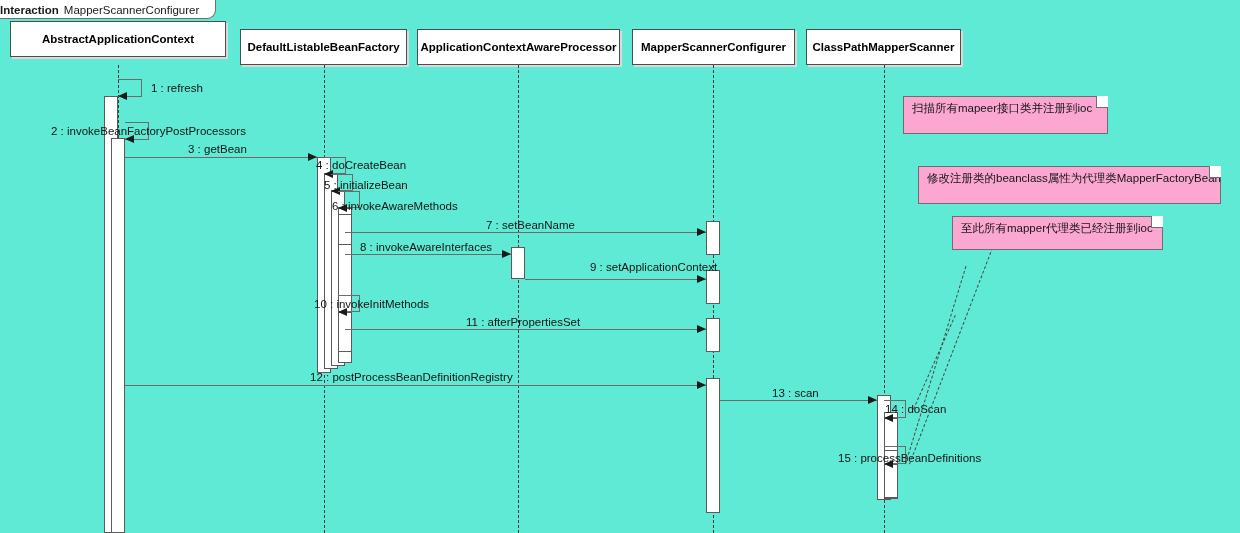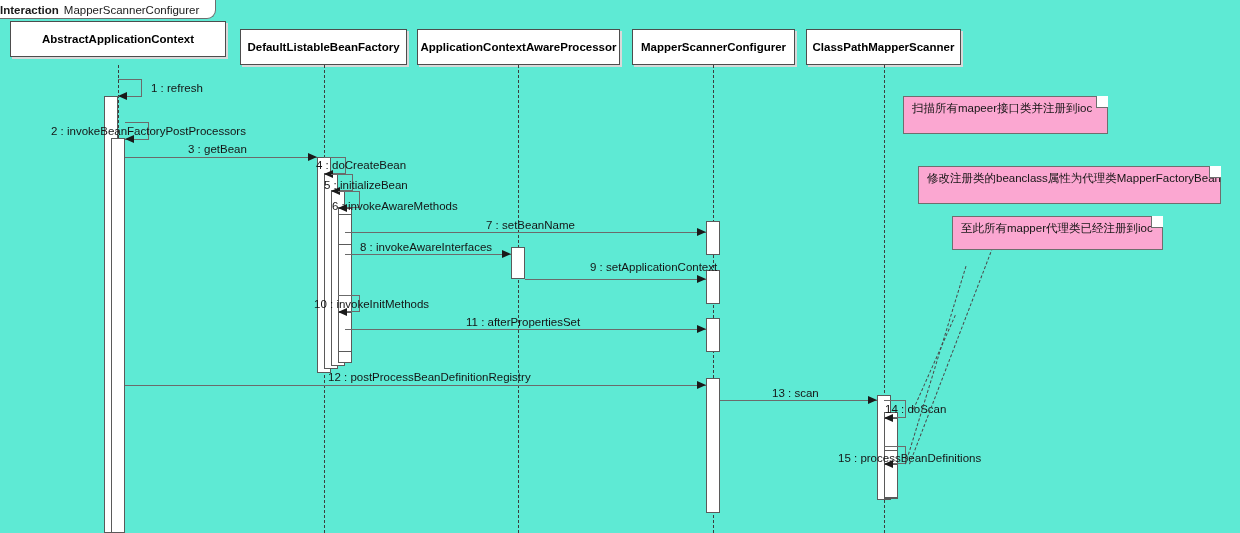--- a/index.html
+++ b/index.html
@@ -237,21 +237,21 @@
   <div class="self-msg" style="left:338px; top:295px; width:22px; height:17px;"></div>
   <div class="msg-arrow left" style="left:338px; top:307.5px;"></div>
   <div class="msg-label" style="left:314px; top:298px;">10 : invokeInitMethods</div>
 
   <div class="msg-line" style="left:345px; top:329px; width:361px;"></div>
   <div class="msg-arrow right" style="left:697px; top:324.5px;"></div>
   <div class="msg-label" style="left:466px; top:316px;">11 : afterPropertiesSet</div>
 
   <div class="msg-line" style="left:125px; top:385px; width:581px;"></div>
   <div class="msg-arrow right" style="left:697px; top:380.5px;"></div>
-  <div class="msg-label" style="left:310px; top:371px;margin-left:18px;">12 : postProcessBeanDefinitionRegistry</div>
+  <div class="msg-label" style="left:310px; top:371px;">12 : postProcessBeanDefinitionRegistry</div>
 
   <div class="msg-line" style="left:720px; top:400px; width:157px;"></div>
   <div class="msg-arrow right" style="left:868px; top:395.5px;"></div>
   <div class="msg-label" style="left:772px; top:387px;">13 : scan</div>
 
   <div class="self-msg" style="left:884px; top:400px; width:22px; height:18px;"></div>
   <div class="msg-arrow left" style="left:884px; top:413.5px;"></div>
   <div class="msg-label" style="left:885px; top:403px;">14 : doScan</div>
 
   <div class="self-msg" style="left:884px; top:446px; width:22px; height:18px;"></div>

